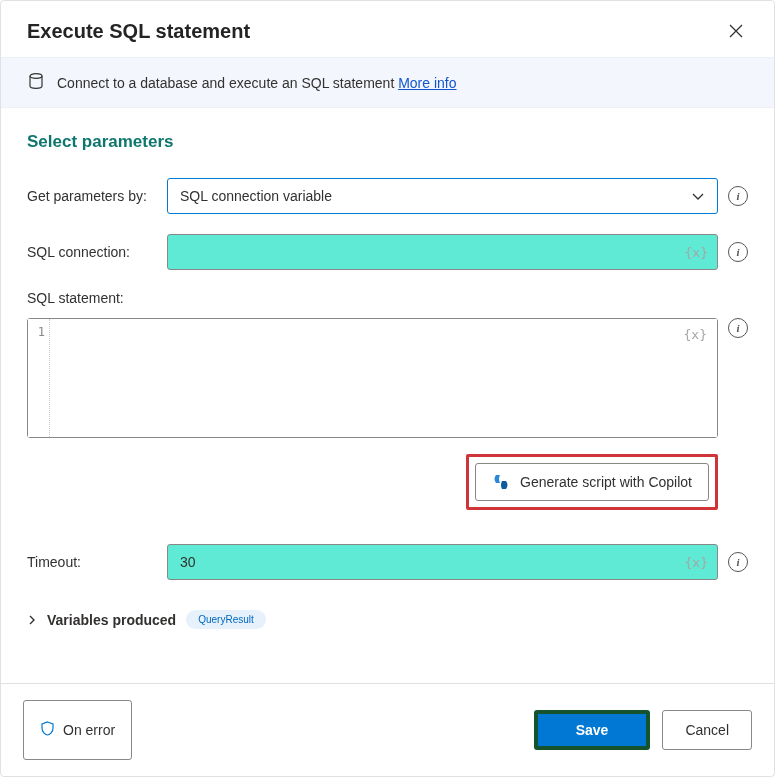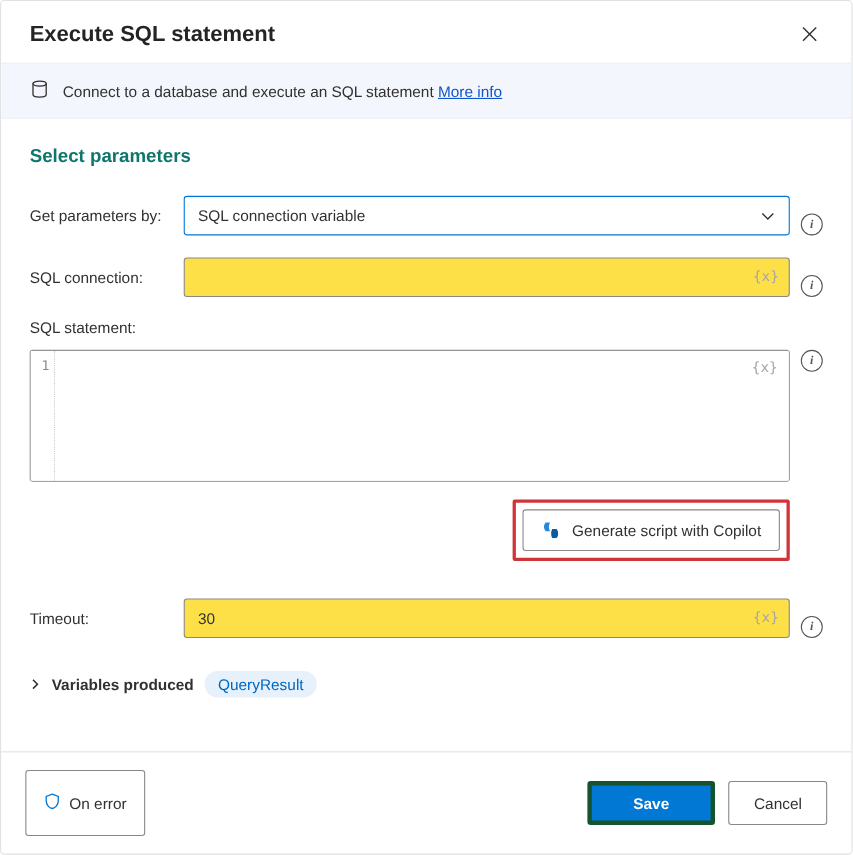--- a/index.html
+++ b/index.html
@@ -74,42 +74,42 @@
       gap: 10px;
     }
     .form-label {
       width: 130px;
       flex-shrink: 0;
       color: #323130;
     }
     .form-field-wrap {
       flex: 1;
       display: flex;
-      align-items: flex-end;
+      align-items: center;
       gap: 10px;
     }
     .select-field {
       flex: 1;
       height: 36px;
       border: 1px solid #0078d4;
       border-radius: 3px;
       padding: 0 12px;
       display: flex;
       align-items: center;
       justify-content: space-between;
       background: #fff;
       cursor: pointer;
     }
     .text-input {
       flex: 1;
       height: 36px;
       border: 1px solid #8a8886;
       border-radius: 3px;
       padding: 0 36px 0 12px;
-      background: #fde047;
+      background: #5eead4;
       font-family: inherit;
       font-size: 14px;
       color: #323130;
       outline: none;
       position: relative;
     }
     .input-wrap {
       position: relative;
       flex: 1;
       display: flex;
@@ -231,21 +231,21 @@
     }
     .variables-label {
       font-weight: 600;
       color: #323130;
     }
     .var-badge {
       background: #e6f1fb;
       color: #0067c0;
       padding: 4px 12px;
       border-radius: 12px;
-      font-size: 14px;
+      font-size: 10px;
       cursor: pointer;
     }
     .footer {
       border-top: 1px solid #e1e1e1;
       padding: 16px 22px;
       display: flex;
       justify-content: space-between;
       align-items: center;
     }
     .on-error-btn {

